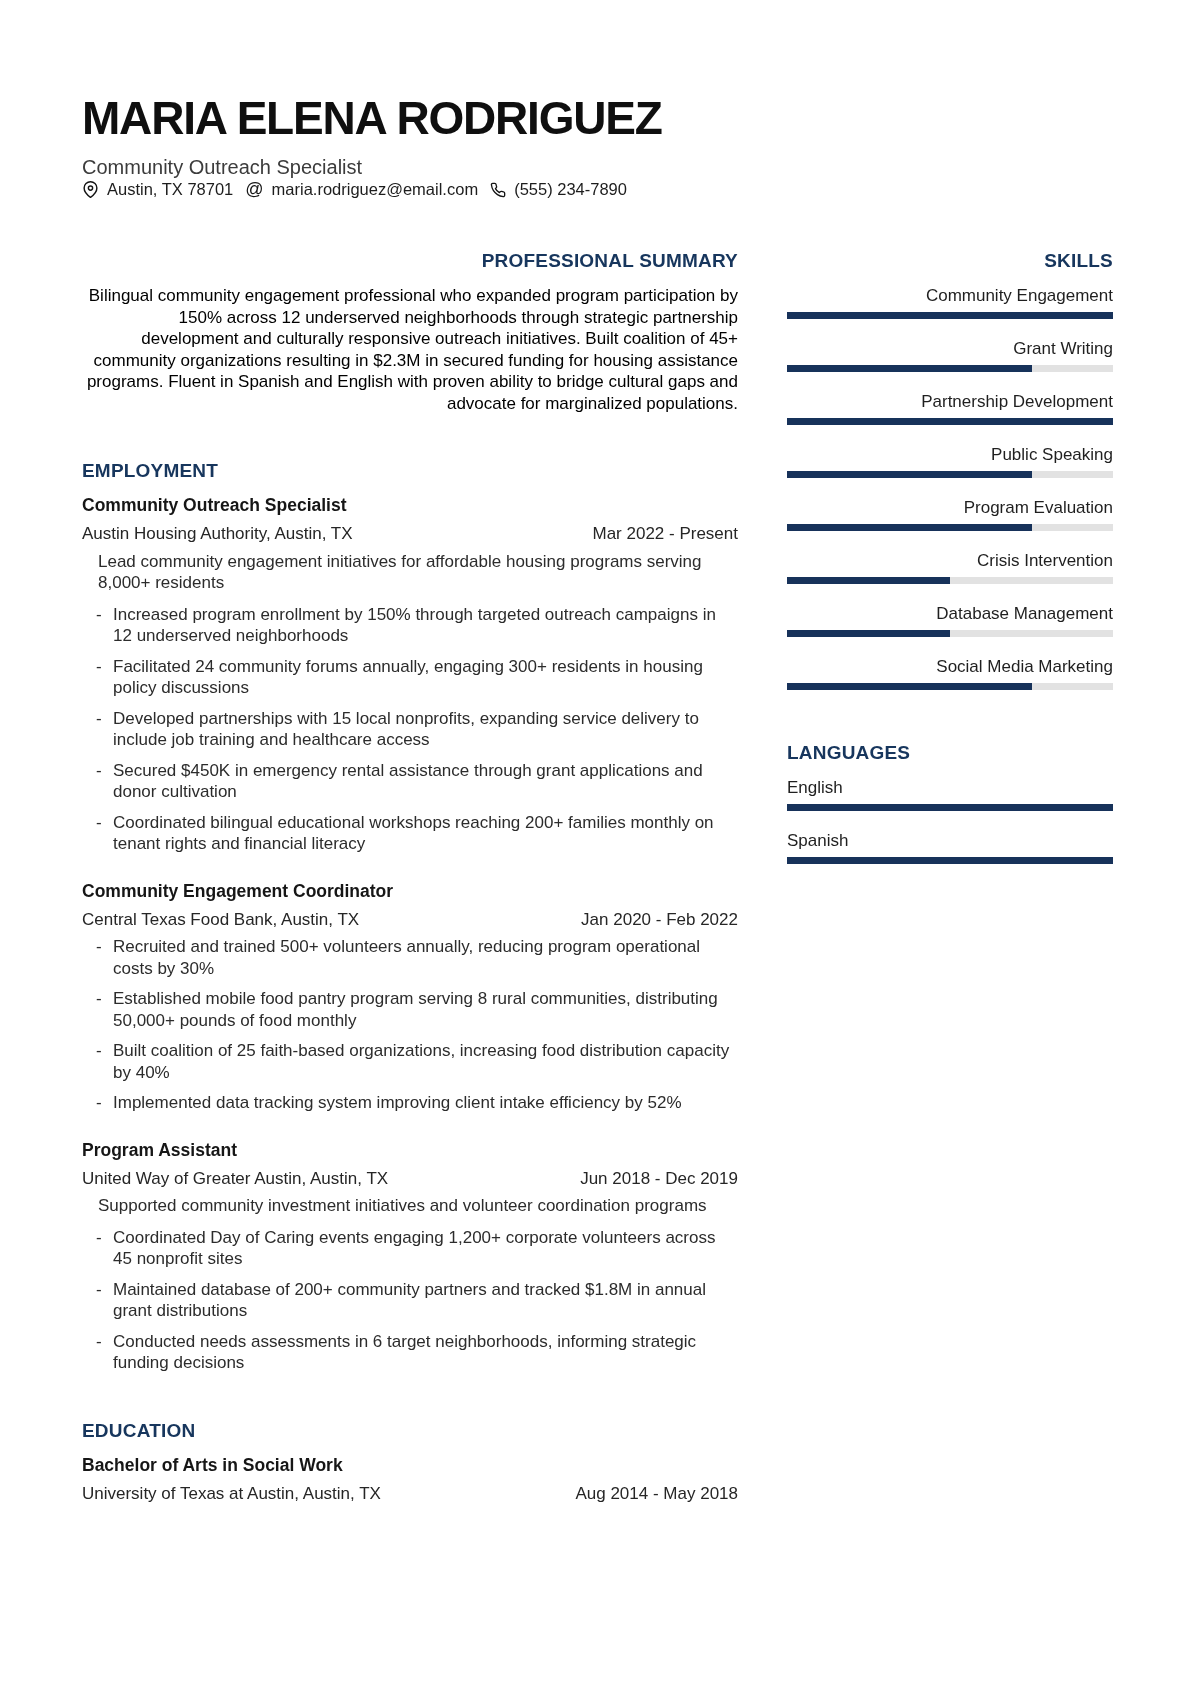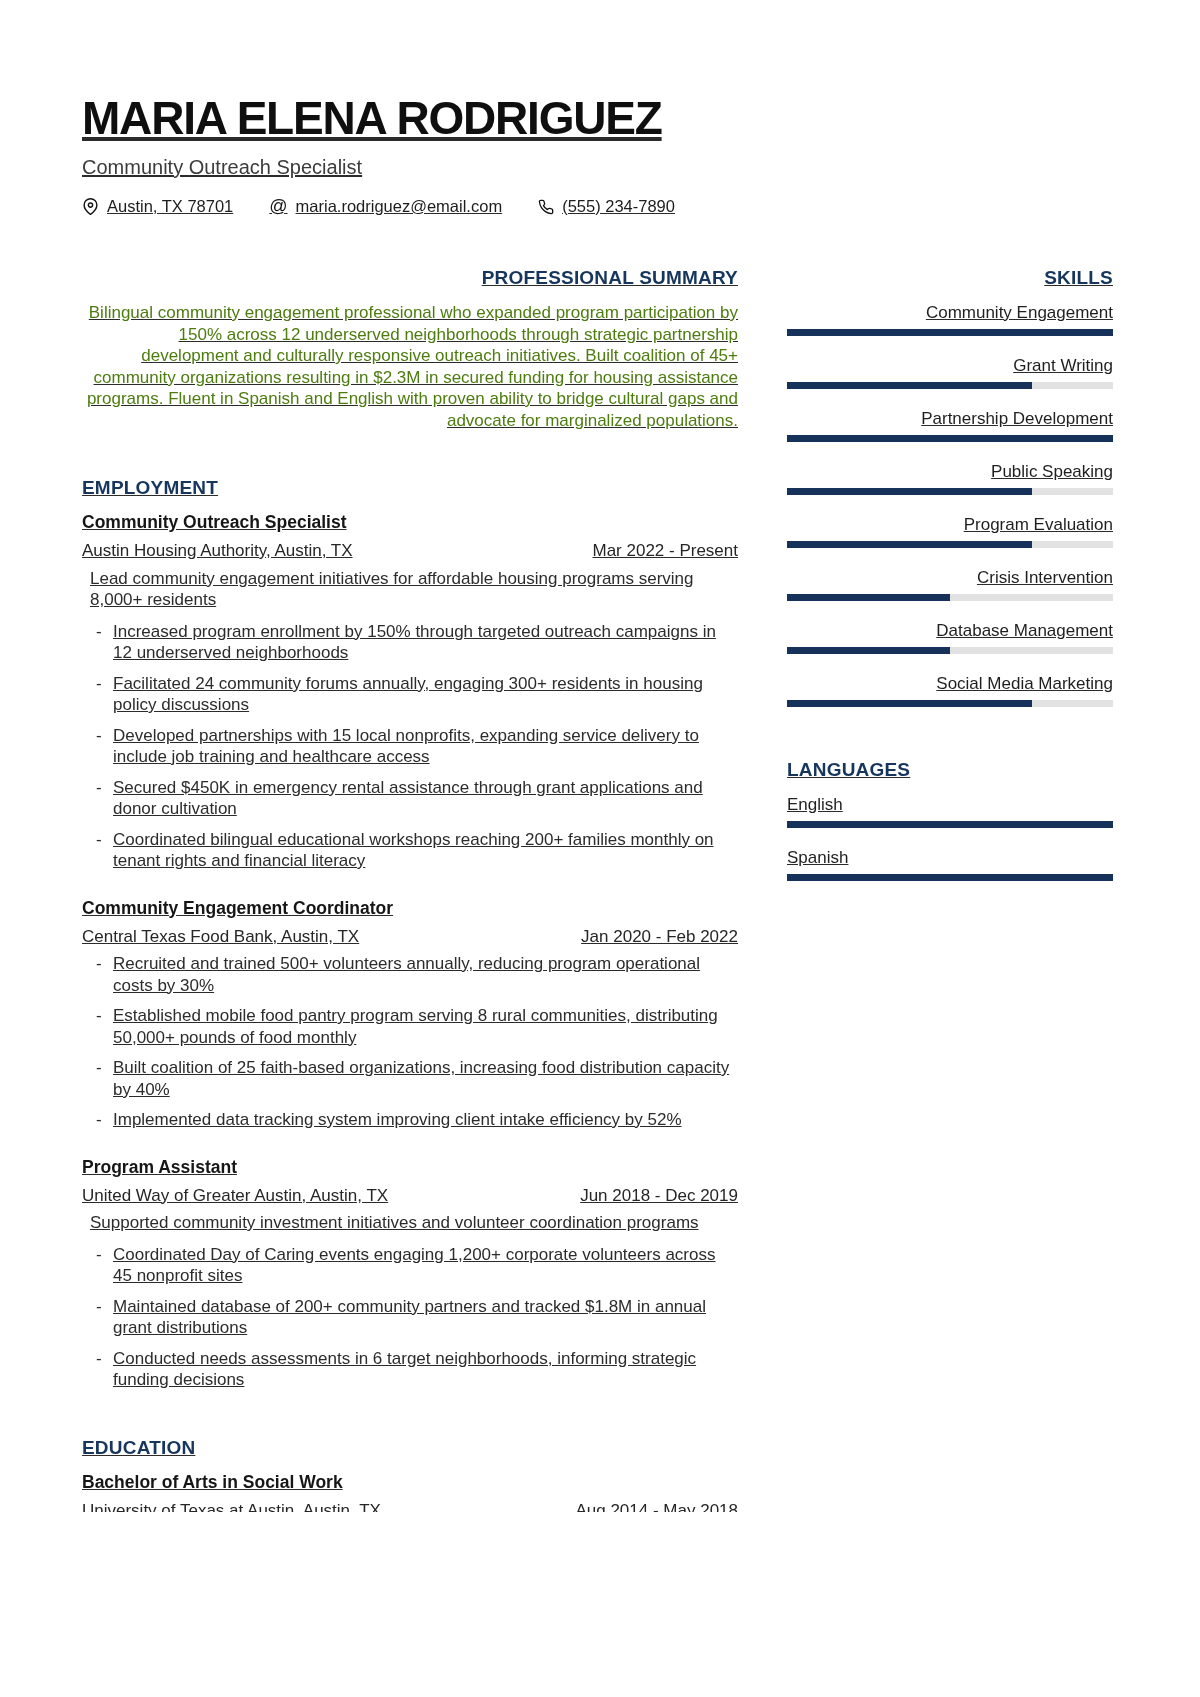--- a/index.html
+++ b/index.html
@@ -8,35 +8,33 @@
     width: 1200px; height: 1697px;
     background: #ffffff;
     font-family: "Liberation Sans", "DejaVu Sans", sans-serif;
     color: #2b2b2b;
   }
   .page {
     width: 1200px; height: 1512px;
     padding: 95px 87px 0 82px;
     overflow: hidden;
     background: #ffffff;
-    text-decoration: underline;
   }
   
   .name {
     margin: 0; line-height: 1;
     font-size: 46px; font-weight: bold;
     letter-spacing: -1.2px; color: #0f0f0f;
   }
   .headline {
     margin-top: 15px;
     font-size: 20px; color: #3c3c3c;
   }
   .contact {
-    display: flex; align-items: center; gap: 36px;
-    margin-top: 17px;
+    display: flex; align-items: center; gap: 12px;
     font-size: 16.5px; color: #1d1d1d;
   }
   .contact-item { display: flex; align-items: center; gap: 8px; }
   .contact-item svg { display: block; }
   .at-glyph { font-size: 18px; color: #141414; }
   
   .columns {
     display: grid;
     grid-template-columns: 656px 326px;
     column-gap: 49px;
@@ -46,36 +44,36 @@
   .section { margin-top: 46px; }
   .section.first { margin-top: 0; text-align: right; }
   .section-heading {
     margin: 0 0 13px 0;
     font-size: 19px; font-weight: bold;
     letter-spacing: 0.2px;
     color: #17365d;
   }
   .summary-text {
     margin: 0;
-    font-size: 17px; line-height: 21.5px; color: #4d7c0f;
+    font-size: 17px; line-height: 21.5px; color: #000000;
   }
   
   .job { margin-top: 26px; }
   .job.first { margin-top: 0; }
   .job-title {
     margin: 0 0 7px 0;
     font-size: 17.5px; font-weight: bold; color: #161616;
   }
   .meta-row {
     display: flex; justify-content: space-between;
     font-size: 17px; color: #262626;
     margin-bottom: 6px; line-height: 21.5px;
   }
   .job-desc {
-    margin: 0 0 10px 8px;
+    margin: 0 0 10px 16px;
     font-size: 17px; line-height: 21.5px; color: #2c2c2c;
   }
   .bullets { margin: 0; padding: 0; list-style: none; }
   .bullet {
     position: relative;
     padding-left: 31px;
     margin-bottom: 9px;
     font-size: 17px; line-height: 21.5px; color: #2c2c2c;
   }
   .bullet::before { content: "-"; position: absolute; left: 14px; color: #2c2c2c; }

